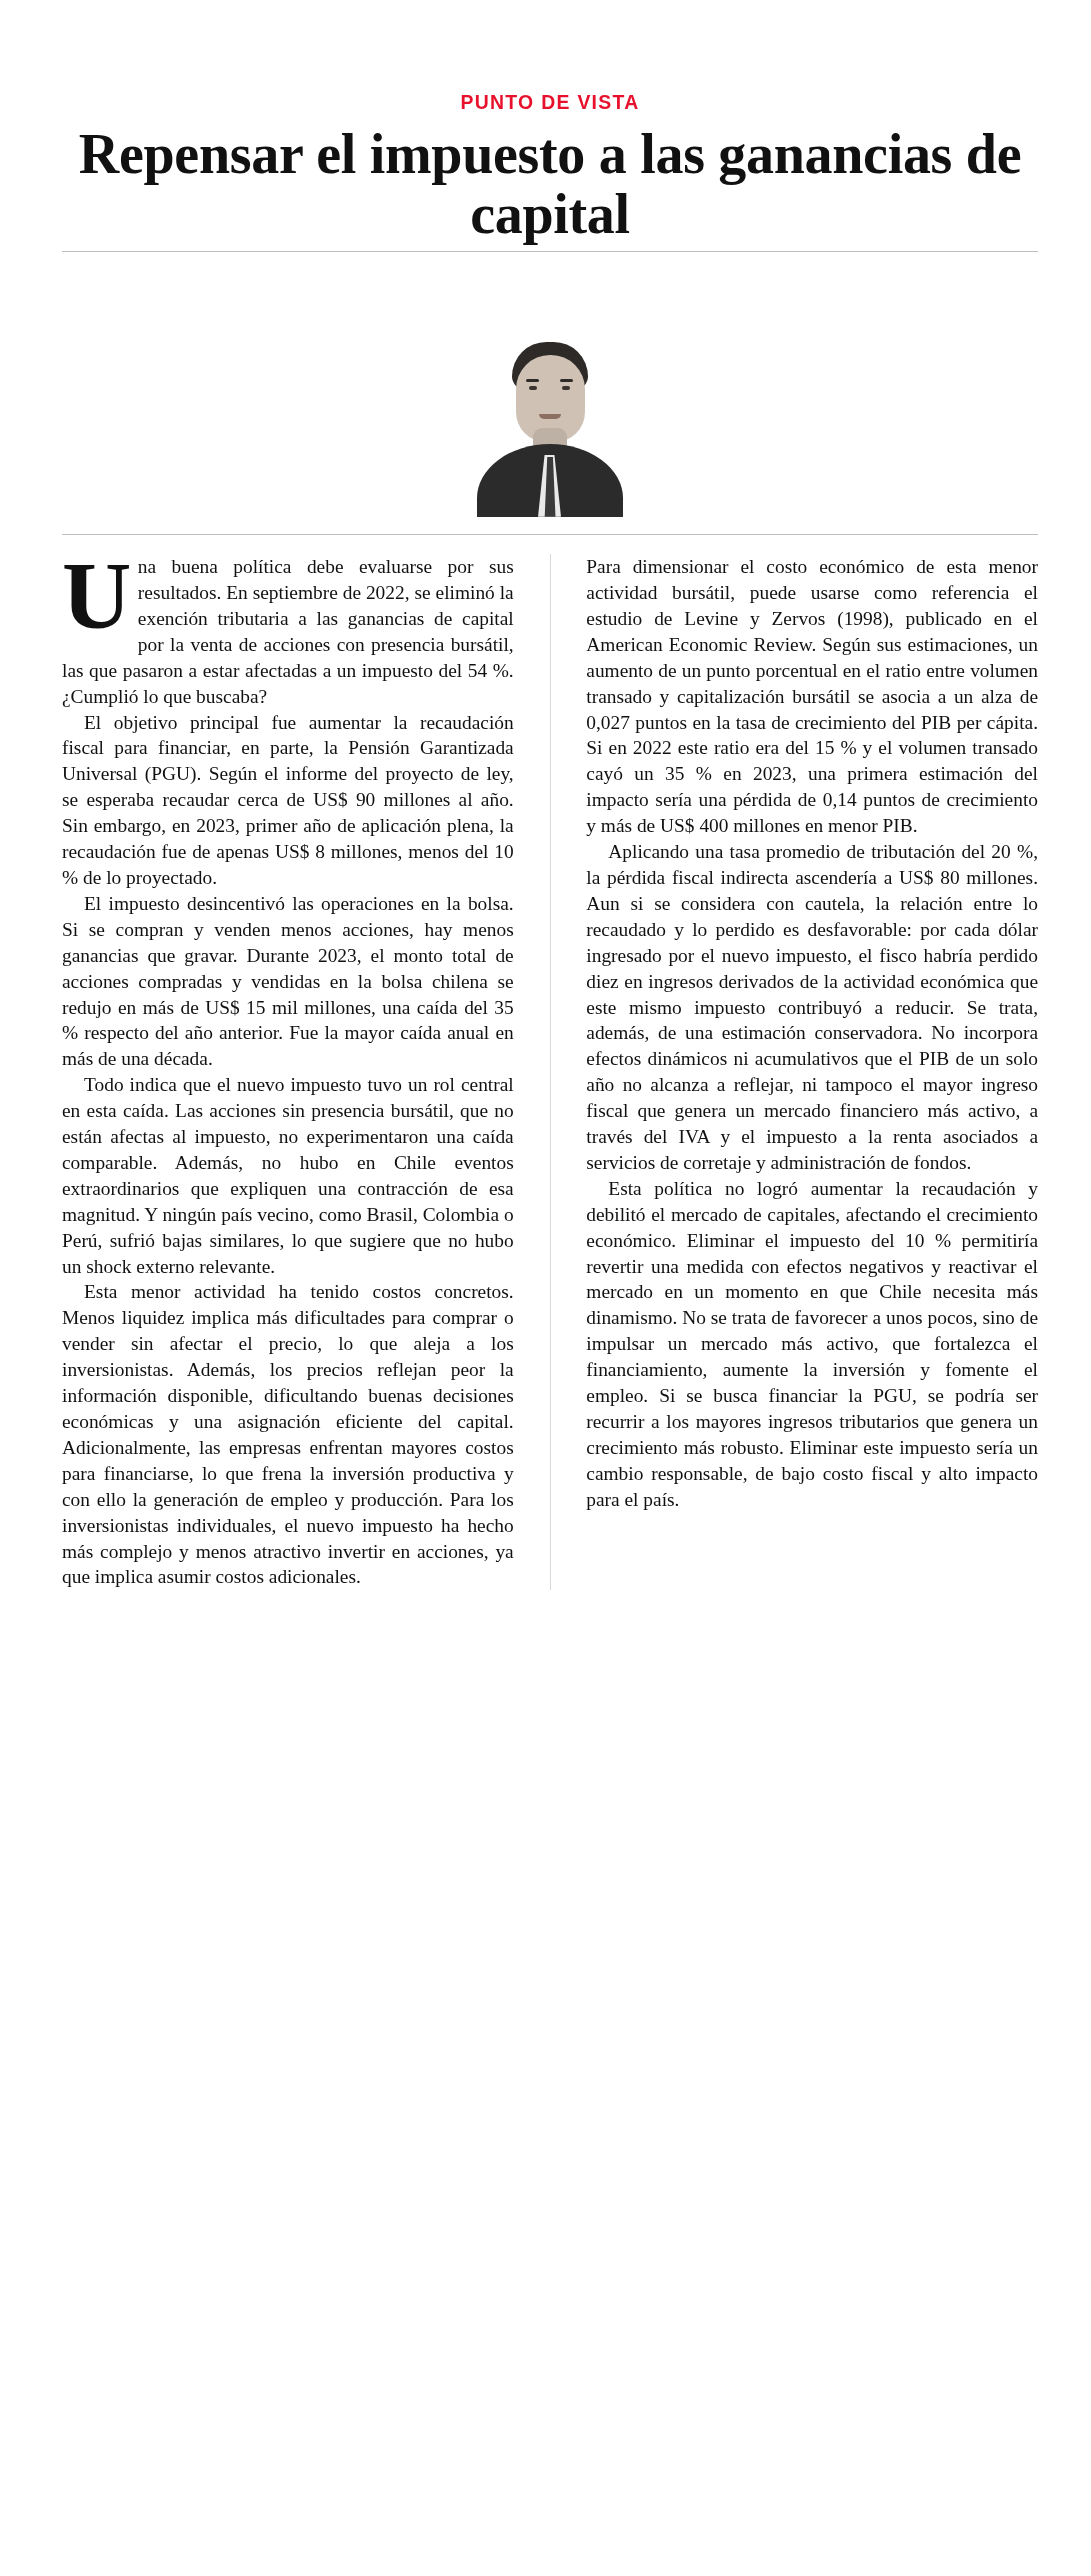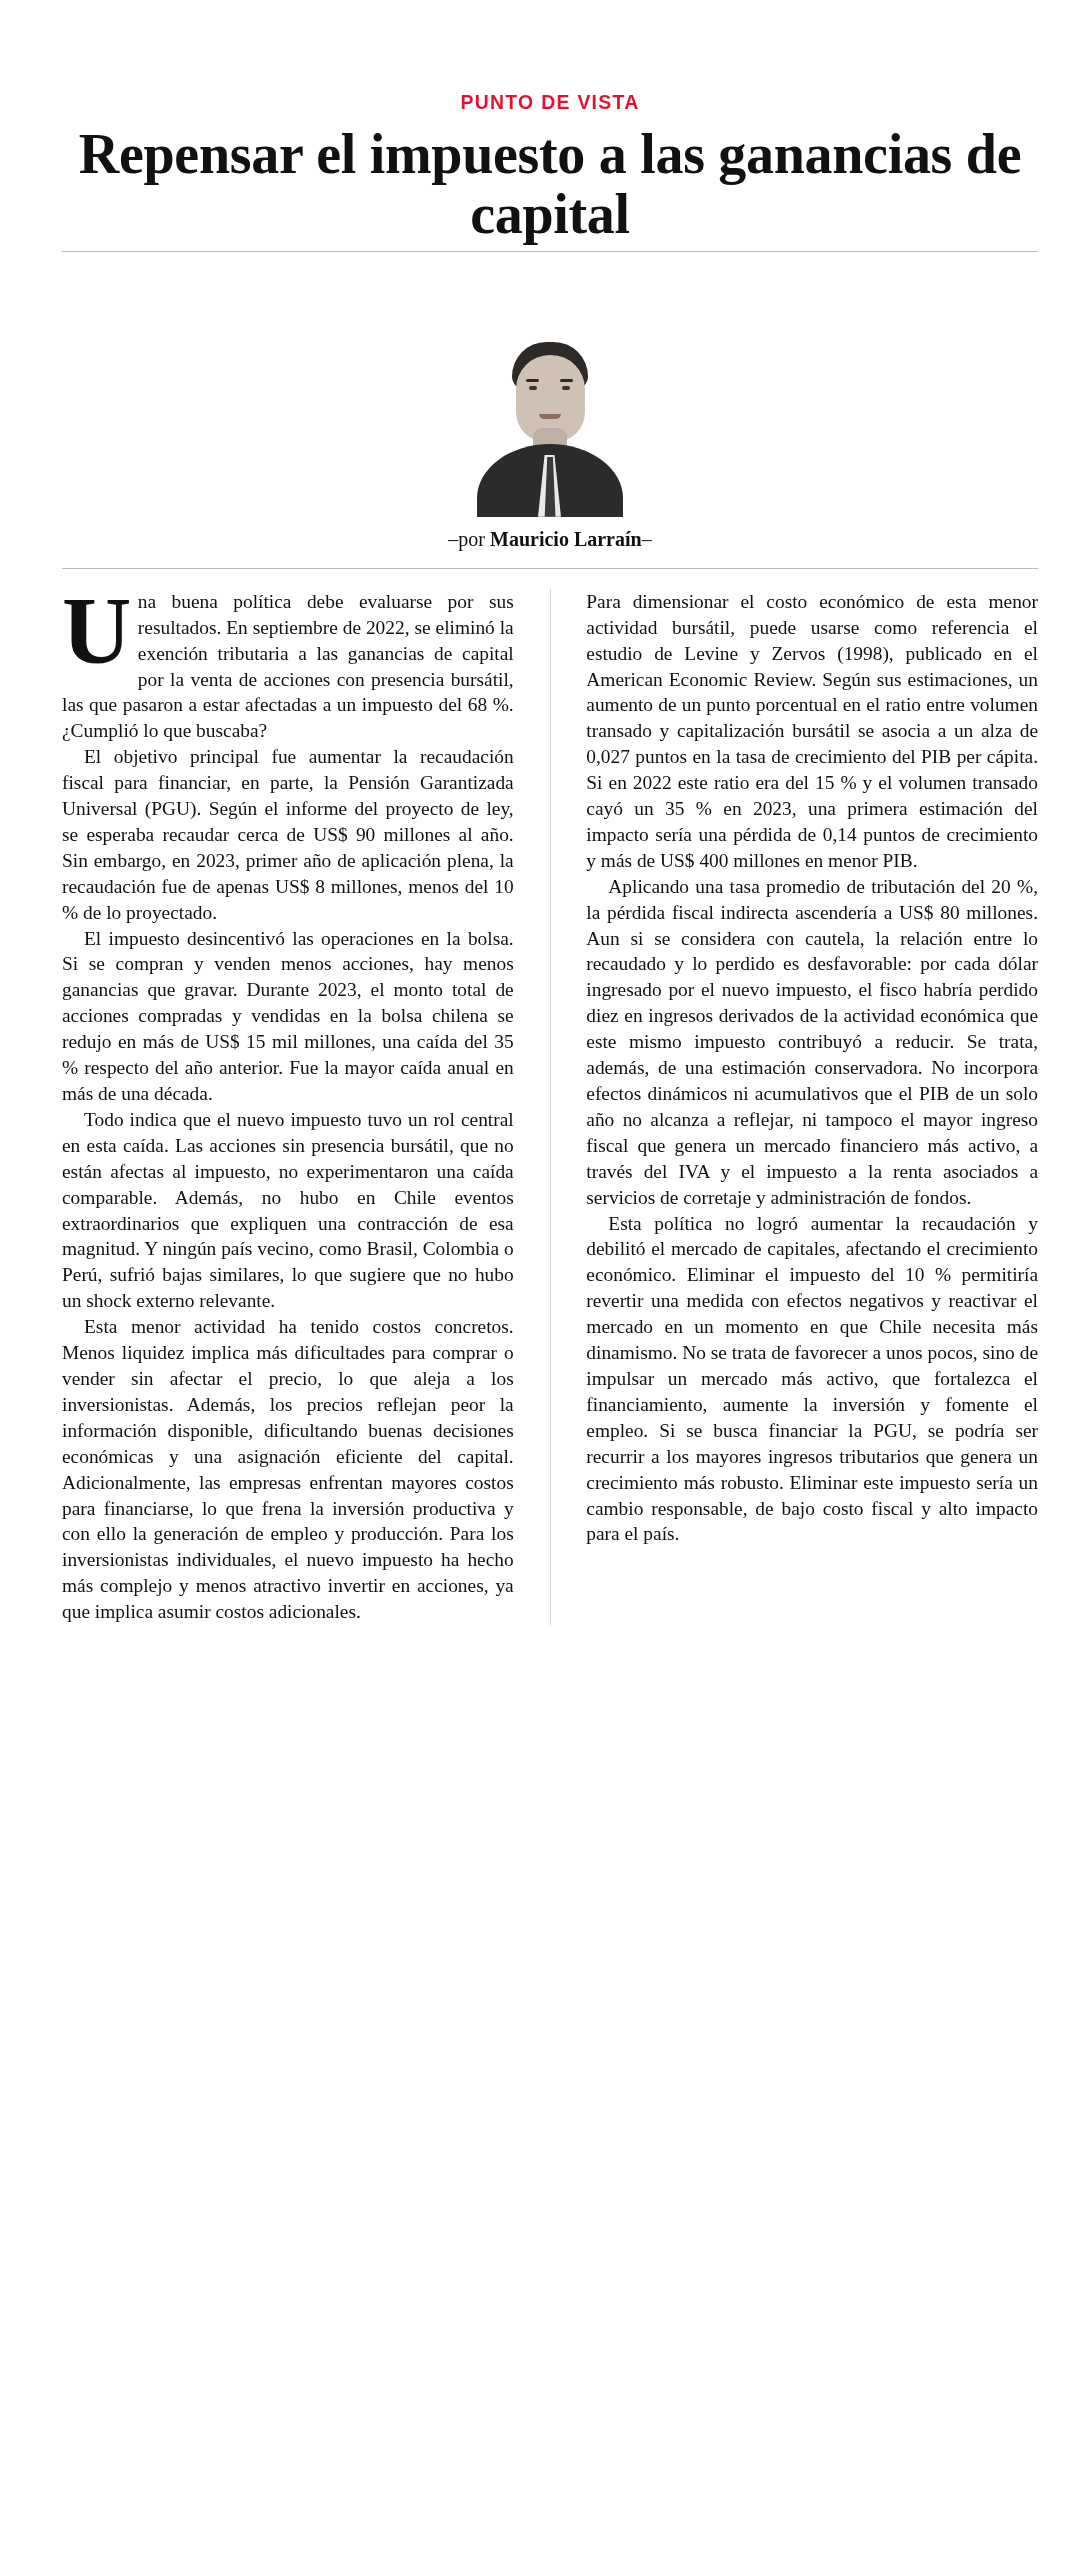--- a/index.html
+++ b/index.html
@@ -223,30 +223,27 @@
       <div class="p-eye l"></div>
       <div class="p-eye r"></div>
       <div class="p-mouth"></div>
       <div class="p-neck"></div>
       <div class="p-body"></div>
       <div class="p-shirt"></div>
       <div class="p-tie"></div>
     </div>
   </div>
 
-  <div class="byline">
-    <span>–por </span><span class="name">Mauricio Larraín</span><span>–</span>
-  </div>
 
   <hr class="rule-byline">
 
   <div class="columns">
 
     <div class="col">
-      <p class="first"><span class="dropcap">U</span><span>na buena política debe evaluarse por sus resultados. En septiembre de 2022, se eliminó la exención tributaria a las ganancias de capital por la venta de acciones con presencia bursátil, las que pasaron a estar afectadas a un impuesto del 68 %. ¿Cumplió lo que buscaba?</span></p>
+      <p class="first"><span class="dropcap">U</span><span>na buena política debe evaluarse por sus resultados. En septiembre de 2022, se eliminó la exención tributaria a las ganancias de capital por la venta de acciones con presencia bursátil, las que pasaron a estar afectadas a un impuesto del 54 %. ¿Cumplió lo que buscaba?</span></p>
       <p>El objetivo principal fue aumentar la recaudación fiscal para financiar, en parte, la Pensión Garantizada Universal (PGU). Según el informe del proyecto de ley, se esperaba recaudar cerca de US$ 90 millones al año. Sin embargo, en 2023, primer año de aplicación plena, la recaudación fue de apenas US$ 8 millones, menos del 10 % de lo proyectado.</p>
       <p>El impuesto desincentivó las operaciones en la bolsa. Si se compran y venden menos acciones, hay menos ganancias que gravar. Durante 2023, el monto total de acciones compradas y vendidas en la bolsa chilena se redujo en más de US$ 15 mil millones, una caída del 35 % respecto del año anterior. Fue la mayor caída anual en más de una década.</p>
       <p>Todo indica que el nuevo impuesto tuvo un rol central en esta caída. Las acciones sin presencia bursátil, que no están afectas al impuesto, no experimentaron una caída comparable. Además, no hubo en Chile eventos extraordinarios que expliquen una contracción de esa magnitud. Y ningún país vecino, como Brasil, Colombia o Perú, sufrió bajas similares, lo que sugiere que no hubo un shock externo relevante.</p>
       <p>Esta menor actividad ha tenido costos concretos. Menos liquidez implica más dificultades para comprar o vender sin afectar el precio, lo que aleja a los inversionistas. Además, los precios reflejan peor la información disponible, dificultando buenas decisiones económicas y una asignación eficiente del capital. Adicionalmente, las empresas enfrentan mayores costos para financiarse, lo que frena la inversión productiva y con ello la generación de empleo y producción. Para los inversionistas individuales, el nuevo impuesto ha hecho más complejo y menos atractivo invertir en acciones, ya que implica asumir costos adicionales.</p>
     </div>
 
     <div class="col-divider"></div>
 
     <div class="col">
       <p class="first">Para dimensionar el costo económico de esta menor actividad bursátil, puede usarse como referencia el estudio de Levine y Zervos (1998), publicado en el American Economic Review. Según sus estimaciones, un aumento de un punto porcentual en el ratio entre volumen transado y capitalización bursátil se asocia a un alza de 0,027 puntos en la tasa de crecimiento del PIB per cápita. Si en 2022 este ratio era del 15 % y el volumen transado cayó un 35 % en 2023, una primera estimación del impacto sería una pérdida de 0,14 puntos de crecimiento y más de US$ 400 millones en menor PIB.</p>

